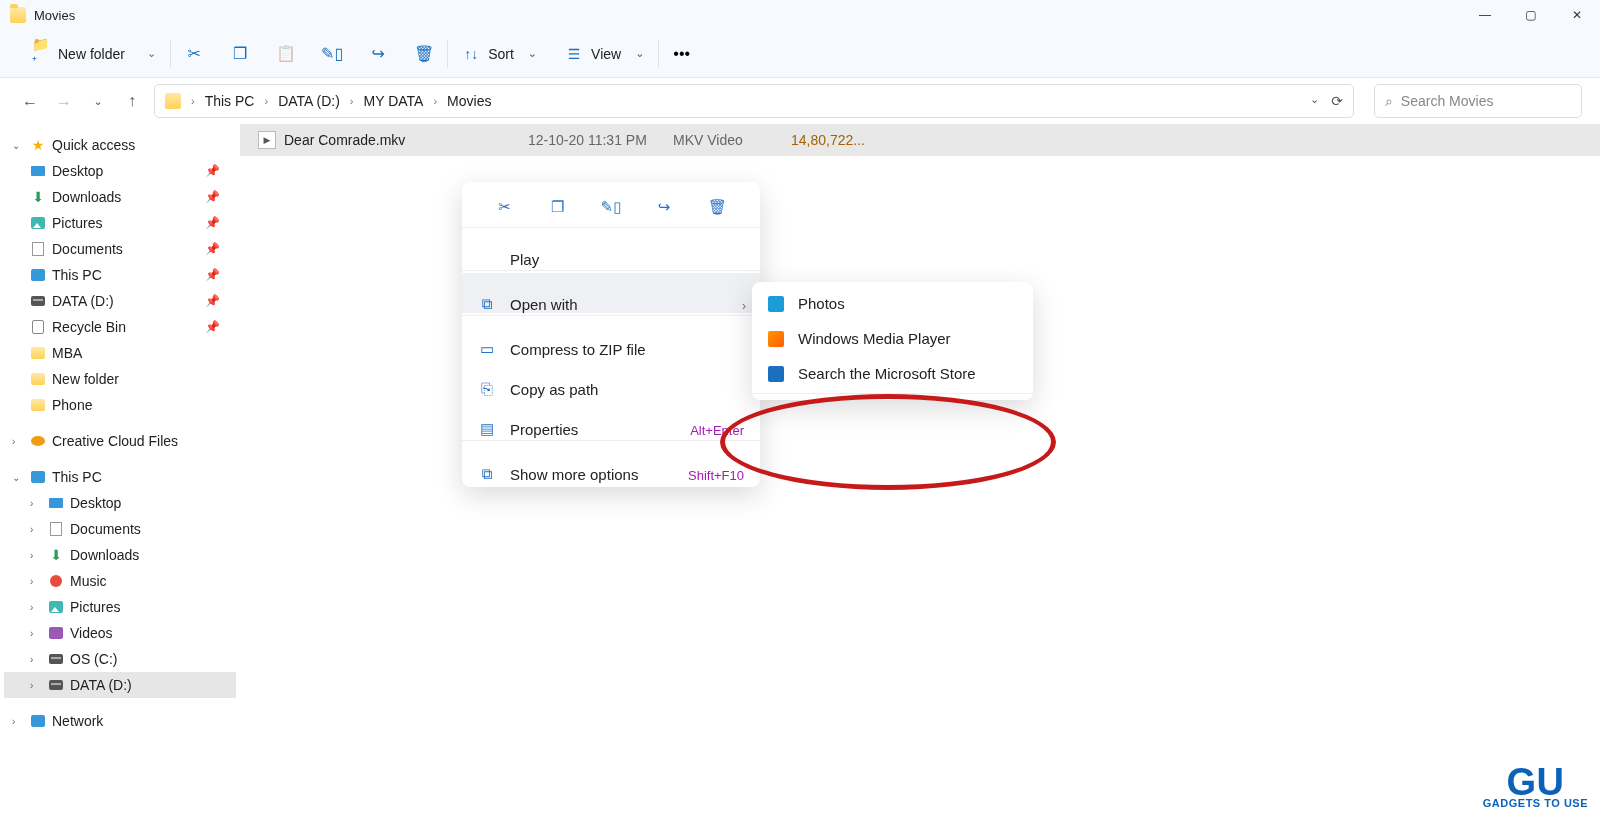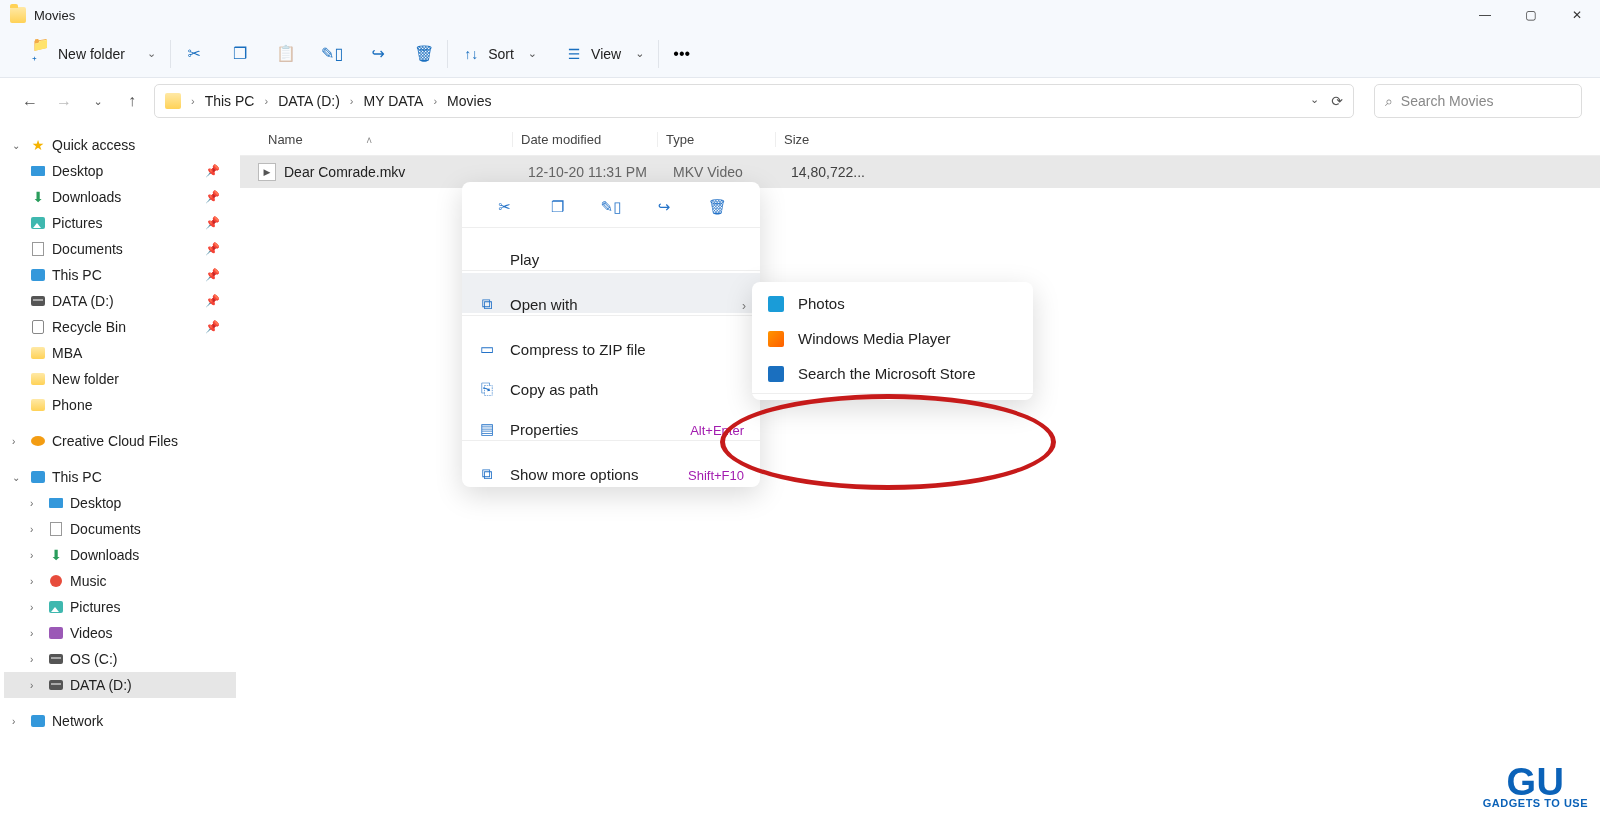--- a/index.html
+++ b/index.html
@@ -53,21 +53,21 @@
 .columns { height:32px; border-bottom:1px solid #eee; display:flex; align-items:center; font-size:13px; color:#444; padding-left:28px; }
 .col-name{width:244px;}
 .col-date{width:145px;border-left:1px solid #eee;padding-left:8px;}
 .col-type{width:118px;border-left:1px solid #eee;padding-left:8px;}
 .col-size{width:80px;border-left:1px solid #eee;padding-left:8px;}
 .file-row { height:32px; display:flex; align-items:center; font-size:14px; color:#222; padding-left:18px; background:#e8e8e8; }
 .file-row .ico { width:18px; height:18px; background:#fff; border:1px solid #bbb; margin-right:8px; display:flex; align-items:center;justify-content:center; font-size:9px; color:#555;}
 .file-row .c-name{width:236px;}
 .file-row .c-date{width:145px;padding-left:8px;color:#666;}
 .file-row .c-type{width:118px;padding-left:8px;color:#666;}
-.file-row .c-size{width:80px;padding-left:8px;color:#404040;text-align:right;}
+.file-row .c-size{width:80px;padding-left:8px;color:#a16207;text-align:right;}
 
 .context-menu { position:absolute; left:462px; top:182px; width:298px; background:#fff; border-radius:8px; box-shadow:0 8px 28px rgba(0,0,0,0.15); padding:4px 0; font-size:15px; color:#222; }
 .context-menu .iconrow { height:42px; display:flex; align-items:center; justify-content:space-around; padding:0 16px; border-bottom:1px solid #eee; }
 .context-menu .iconrow .mi { width:20px; height:20px; display:flex; align-items:center; justify-content:center; color:#2573c8; }
 .context-menu .item { height:40px; display:flex; align-items:flex-end; padding:0 16px; gap:14px; position:relative; }
 .context-menu .item.hover { background:#eef0f3; }
 .context-menu .item .mi-ico { width:18px; height:18px; display:flex; align-items:center; justify-content:center; color:#2573c8; }
 .context-menu .item .shortcut { margin-left:auto; color:#a21caf; font-size:13px; }
 .context-menu .item .sub-arrow { position:absolute; right:14px; color:#777; font-size:12px; }
 .context-menu .divider { height:1px; background:#eee; margin:2px 0; }
@@ -307,26 +307,20 @@
     <div class="row">
         <span class="chev">›</span>
         <span class="ico">
           <span class="net-ico"></span>
         </span>
         <span>Network</span>
       </div>
   </div>
 
   <div class="content">
-    <div class="columns">
-      <div class="col-name"><span>Name</span> <span style="position:relative;left:60px;font-size:10px;color:#888;">˄</span></div>
-      <div class="col-date">Date modified</div>
-      <div class="col-type">Type</div>
-      <div class="col-size">Size</div>
-    </div>
     <div class="file-row">
       <div class="ico">▶</div>
       <div class="c-name">Dear Comrade.mkv</div>
       <div class="c-date">12-10-20 11:31 PM</div>
       <div class="c-type">MKV Video</div>
       <div class="c-size">14,80,722...</div>
     </div>
   </div>
 </div>
 

